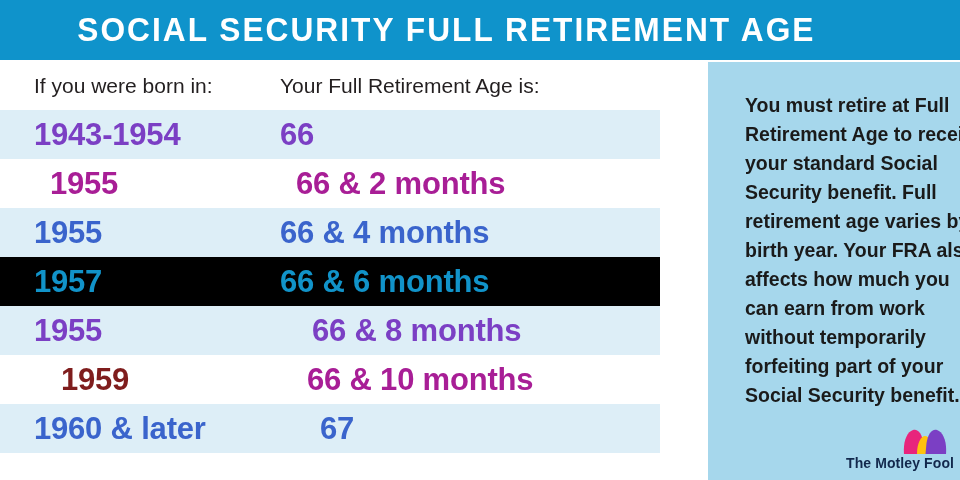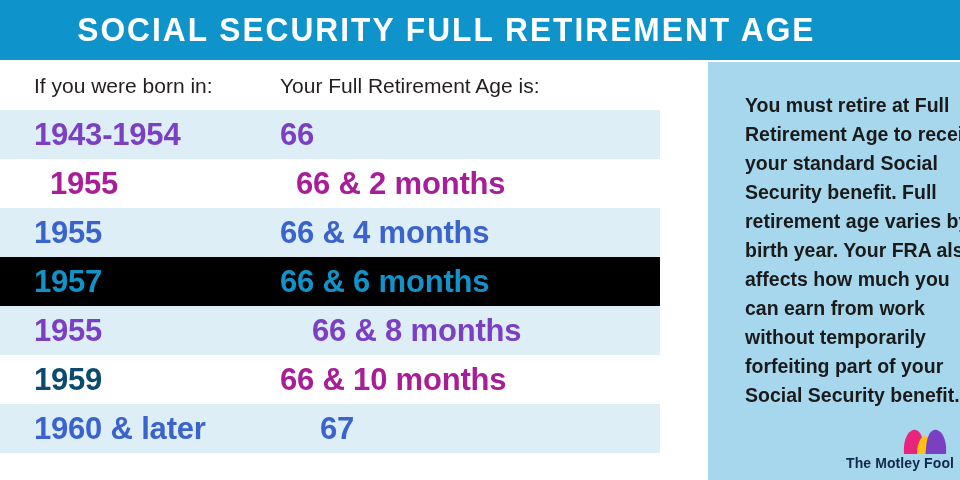--- a/index.html
+++ b/index.html
@@ -175,21 +175,21 @@
           </div>
           <div class="trow" style="background: #000000; justify-content: flex-end;">
             <div class="cell col-a" style="color: rgb(17, 147, 201);">1957</div>
             <div class="cell col-b" style="color: rgb(17, 147, 201);">66 &amp; 6 months</div>
           </div>
           <div class="trow striped" style="background: rgb(221, 238, 247);">
             <div class="cell col-a" style="color: rgb(123, 63, 196);">1955</div>
             <div class="cell col-b" style="color: rgb(123, 63, 196); margin-left: 32px;">66 &amp; 8 months</div>
           </div>
           <div class="trow" style="background: rgb(255, 255, 255);">
-            <div class="cell col-a" style="color: #0c4a6e;">1959</div>
+            <div class="cell col-a" style="color: #7f1d1d; margin-left: 27px;">1959</div>
             <div class="cell col-b" style="color: rgb(168, 30, 150);">66 &amp; 10 months</div>
           </div>
           <div class="trow striped" style="background: rgb(221, 238, 247); gap: 40px;">
             <div class="cell col-a" style="color: rgb(58, 100, 204);">1960 &amp; later</div>
             <div class="cell col-b" style="color: rgb(58, 100, 204);">67</div>
           </div>
         </div>
     </div>
 
     <div class="sidebar" style="background: rgb(166, 215, 236);">

